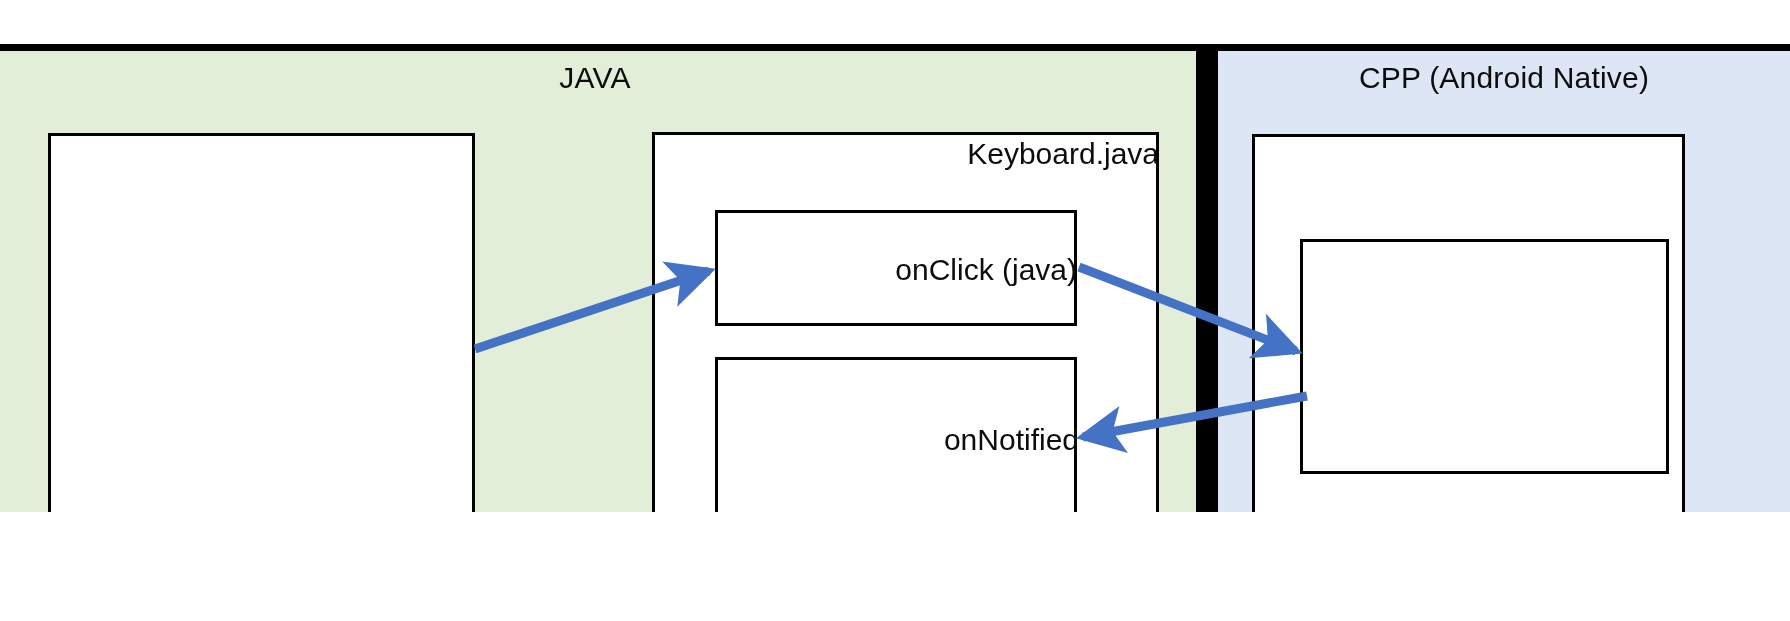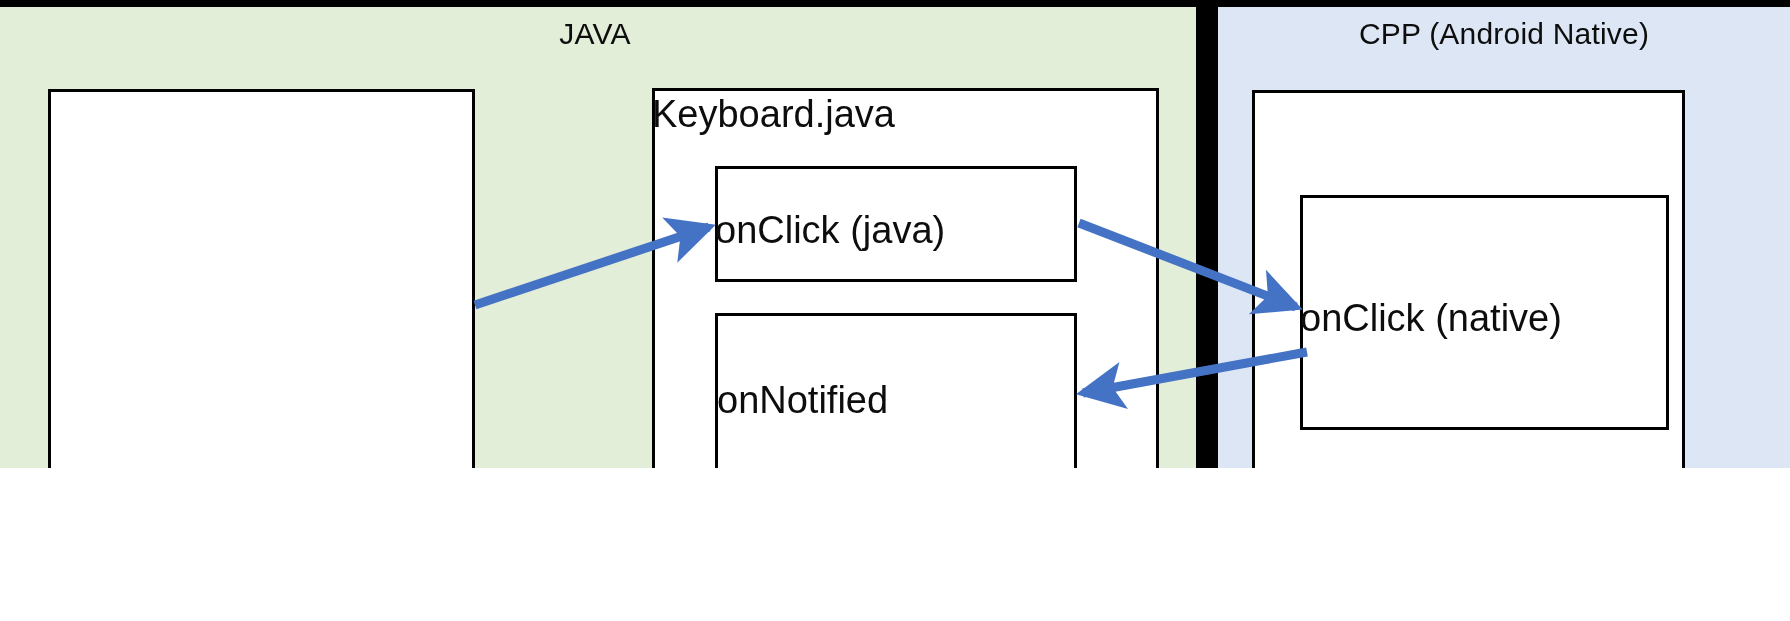--- a/index.html
+++ b/index.html
@@ -9,20 +9,21 @@
   }
   body {
     font-family: "Liberation Sans", sans-serif;
   }
   #canvas {
     position: relative;
     width: 1790px;
     height: 468px;
     background: #8b5cf6;
     overflow: hidden;
+    margin-top: 44px;
   }
   
   .top-bar {
     position: absolute;
     left: 0;
     top: 0;
     width: 1790px;
     height: 7px;
     background: #000000;
   }
@@ -74,22 +75,22 @@
   }
   
   .box {
     position: absolute;
     box-sizing: border-box;
     background: #ffffff;
     border: 3px solid #000000;
   }
   .box-label {
     position: absolute;
-    text-align: left;
-    font-size: 38px;
+    text-align: right;
+    font-size: 30px;
     color: #0d0d0d;
     white-space: nowrap;
   }
   
   .box-mainactivity {
     left: 48px;
     top: 89px;
     width: 427px;
     height: 430px;
   }
@@ -188,21 +189,20 @@
 
   <div class="box box-onclick-java"></div>
   <div class="box-label label-onclick-java">onClick (java)</div>
 
   <div class="box box-onnotified"></div>
   <div class="box-label label-onnotified">onNotified</div>
 
   <div class="box box-nativelib"></div>
 
   <div class="box box-onclick-native"></div>
-  <div class="box-label label-onclick-native">onClick (native)</div>
 
   <svg class="arrows" viewBox="0 0 1790 621">
     <defs>
       <marker id="ah" markerWidth="6" markerHeight="6" refX="4.6" refY="3" orient="auto" markerUnits="strokeWidth">
         <path d="M0,0.35 L5.4,3 L0,5.65 L1.25,3 Z" fill="#4472c4"></path>
       </marker>
     </defs>
 
     <line x1="475" y1="305" x2="709" y2="227" stroke="#4472c4" stroke-width="9" marker-end="url(#ah)"></line>
 

